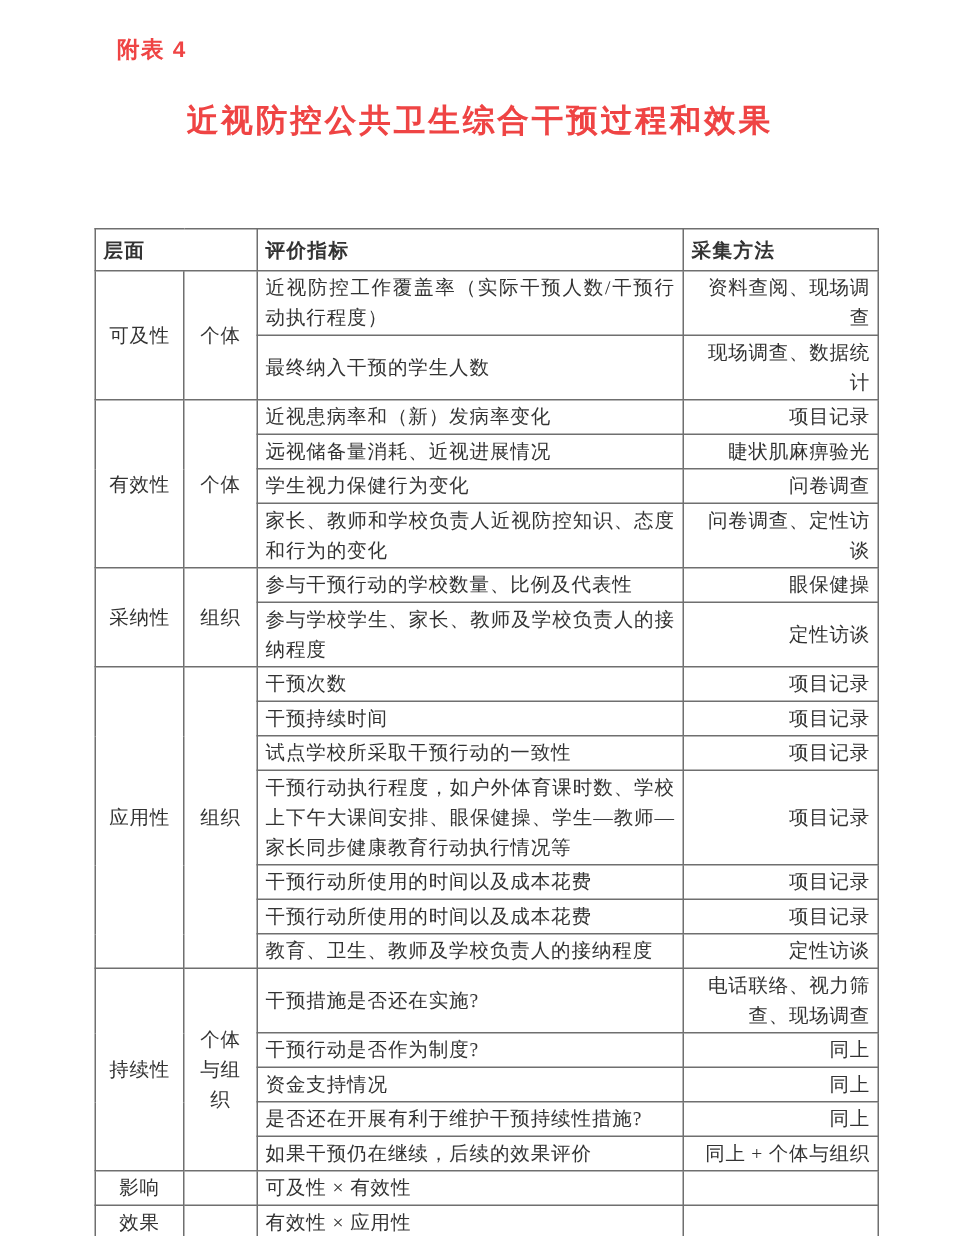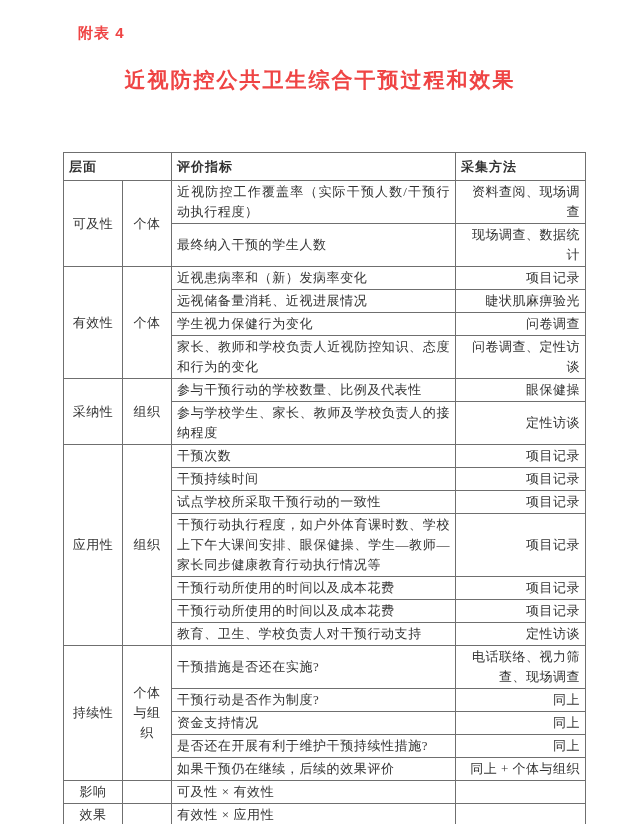--- a/index.html
+++ b/index.html
@@ -122,21 +122,21 @@
       </tr>
       <tr>
         <td class="c-ind">干预行动所使用的时间以及成本花费</td>
         <td class="c-meth">项目记录</td>
       </tr>
       <tr>
         <td class="c-ind">干预行动所使用的时间以及成本花费</td>
         <td class="c-meth">项目记录</td>
       </tr>
       <tr>
-        <td class="c-ind">教育、卫生、学校负责人对干预行动支持</td>
+        <td class="c-ind">教育、卫生、教师及学校负责人的接纳程度</td>
         <td class="c-meth">定性访谈</td>
       </tr>
 
       <tr>
         <td class="c-level" rowspan="5">持续性</td>
         <td class="c-sub" rowspan="5"><span class="wrap2">个体与组织</span></td>
         <td class="c-ind">干预措施是否还在实施?</td>
         <td class="c-meth">电话联络、视力筛查、现场调查</td>
       </tr>
       <tr>

